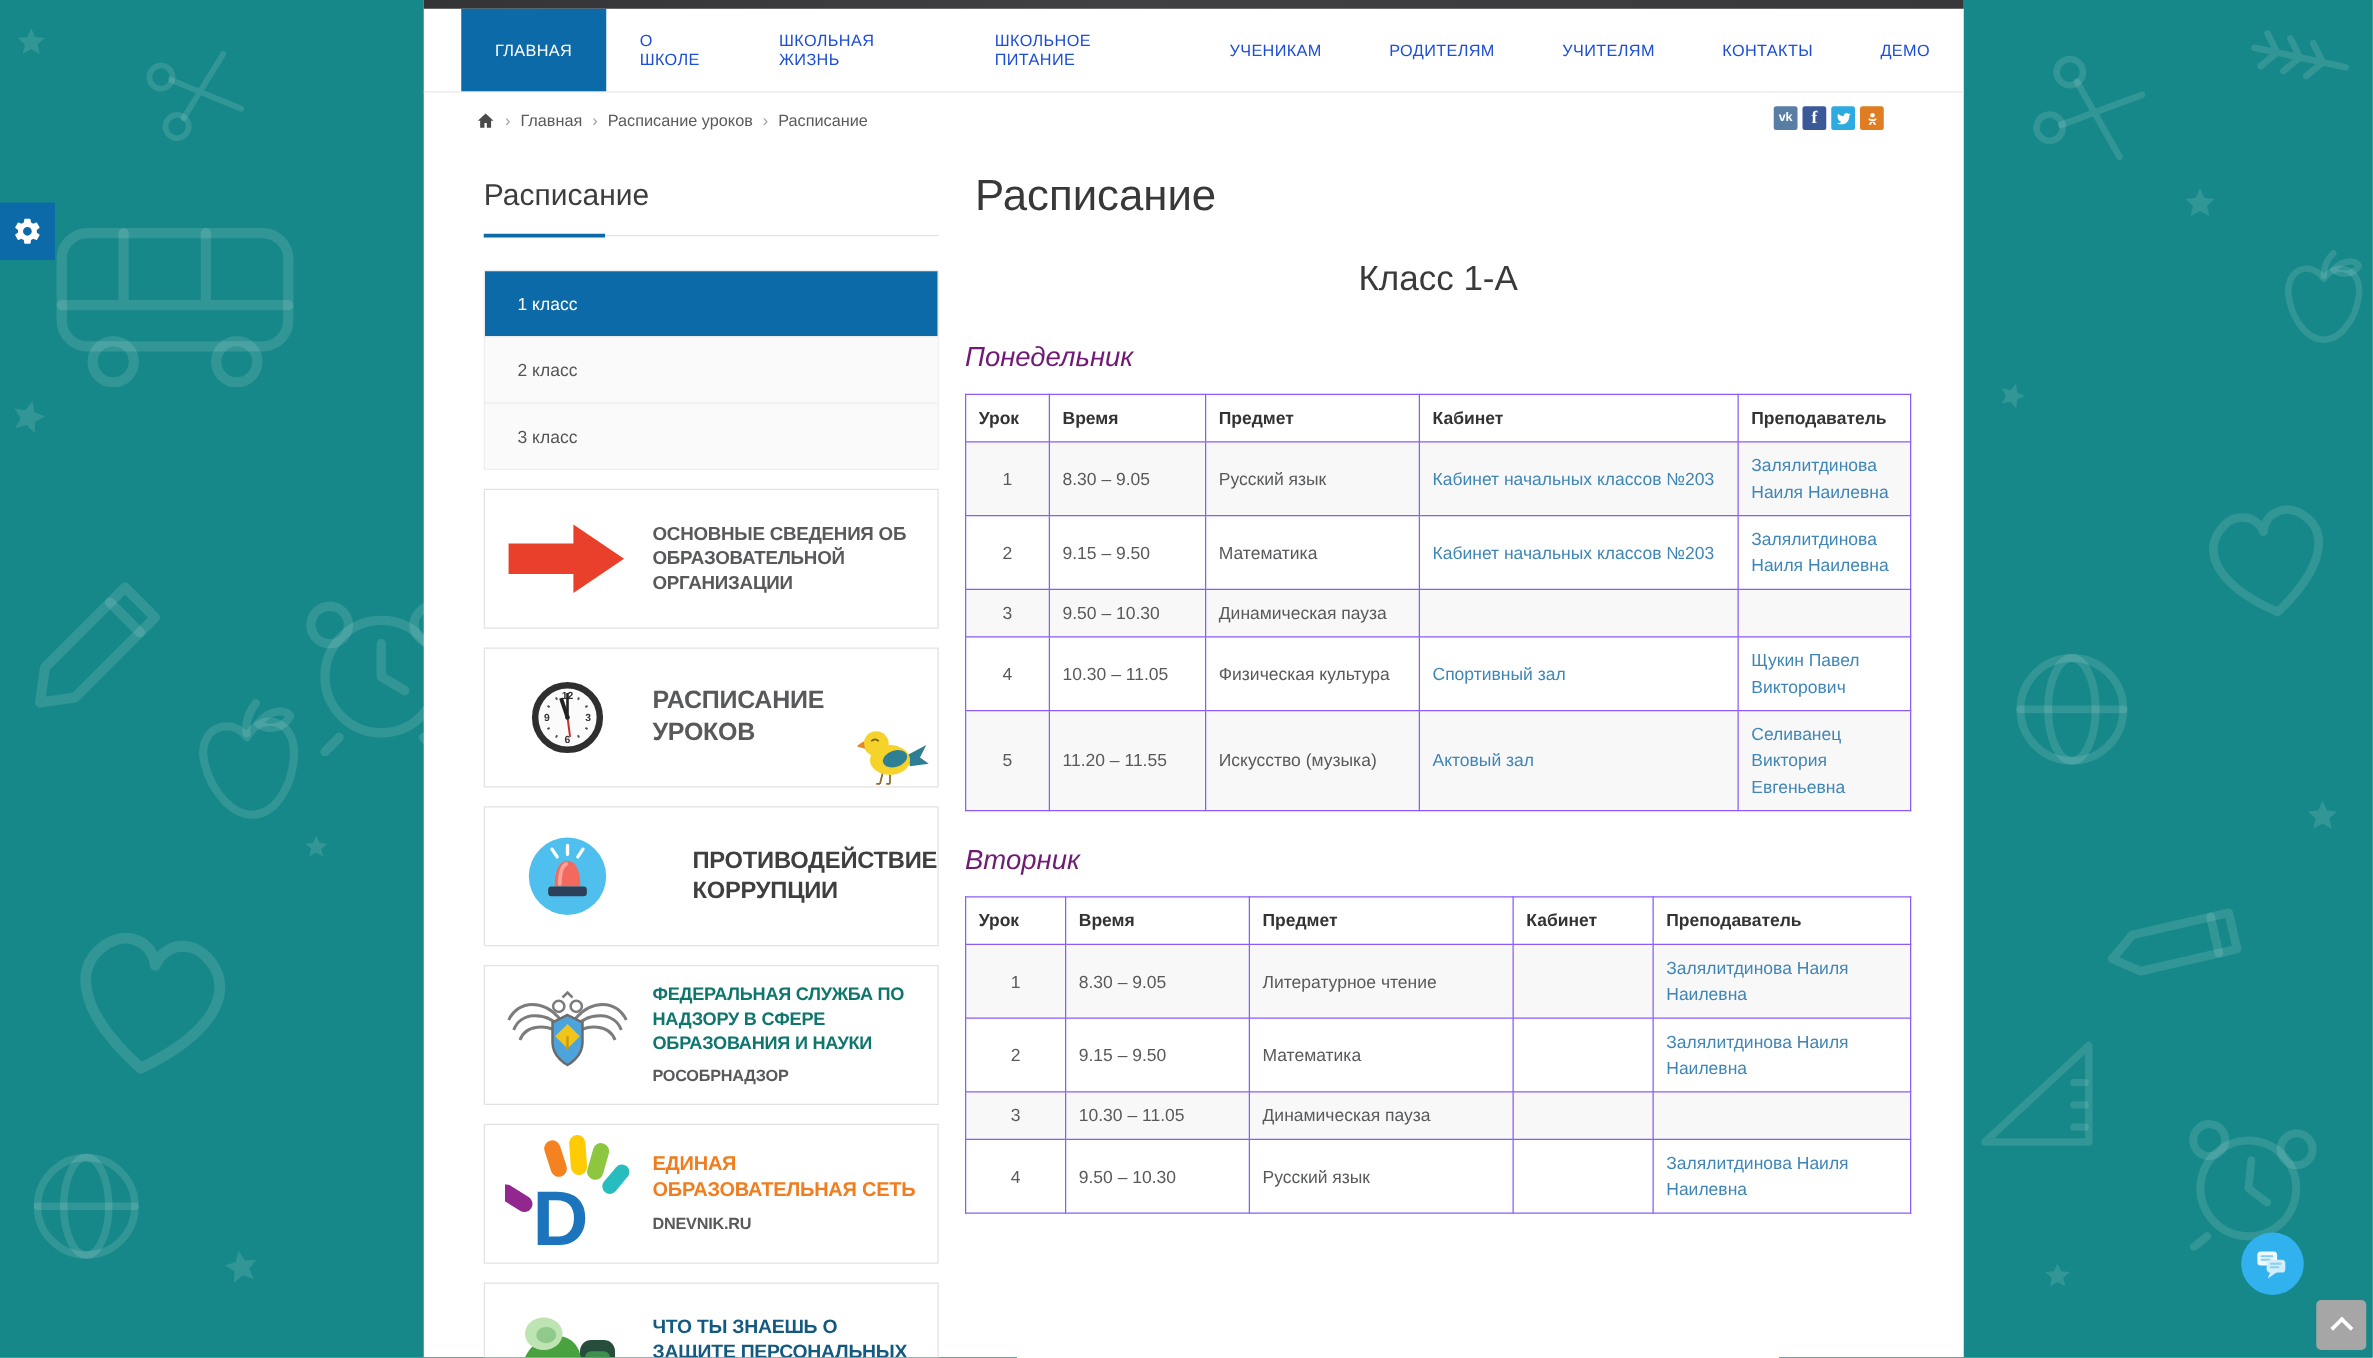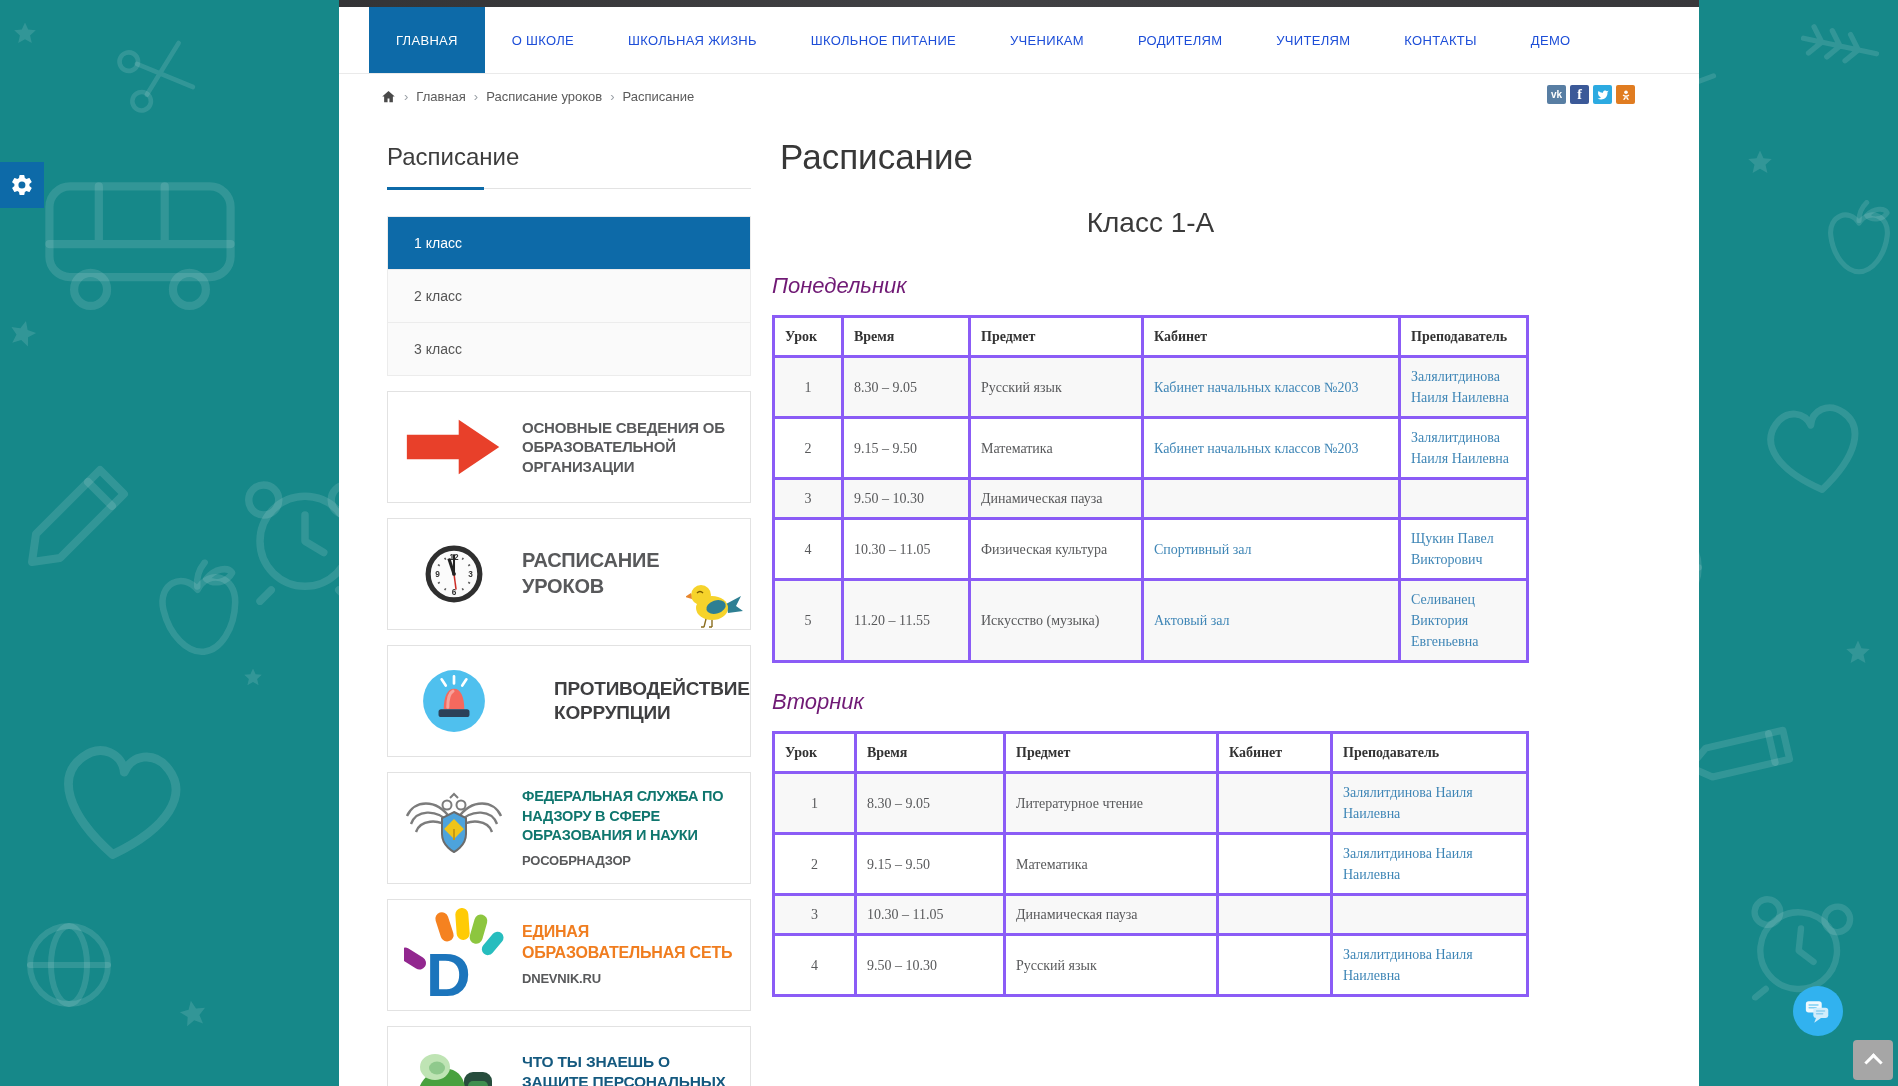--- a/index.html
+++ b/index.html
@@ -5,21 +5,21 @@
   html,body{margin:0;padding:0;background:#168889;}
   .stage{position:relative;width:1898px;height:1086px;overflow:hidden;background:#168889;
          font-family:"Liberation Sans",sans-serif;}
   
   .bg{position:absolute;inset:0;z-index:1;}
   .doodle{position:absolute;color:rgba(255,255,255,.12);}
   .doodle svg{display:block;width:100%;height:100%;stroke:currentColor;fill:none;
               stroke-width:2;stroke-linecap:round;stroke-linejoin:round;}
   .doodle.filled svg{fill:currentColor;stroke:none;}
   
-  .container{position:absolute;left:339px;top:0;width:1360px;height:1086px;background:#fff;z-index:2;}
+  .container{position:absolute;left:339px;top:0;width:1232px;height:1086px;background:#fff;z-index:2;}
   .top-strip{height:7px;background:linear-gradient(90deg,#343436,#414144 45%,#38383b);}
   
   .main-nav{display:flex;align-items:stretch;height:66px;padding-left:30px;border-bottom:1px solid #eaeaea;}
   .nav-item{display:flex;align-items:center;padding:0 27px;font-size:13px;letter-spacing:.3px;
             color:#1d4ed8;text-decoration:none;text-transform:uppercase;cursor:pointer;}
   .nav-item.active{background:#0d6aa8;color:#fff;}
   
   .breadcrumb-bar{position:relative;height:44px;display:flex;align-items:center;padding-left:42px;}
   .bc-home{display:inline-flex;width:15px;height:15px;cursor:pointer;}
   .bc-home svg{width:100%;height:100%;fill:#4a4a4a;}
@@ -65,22 +65,22 @@
       height:34px;border:1px solid #c9c9c9;border-radius:4px;background:#fff;color:#555;
       font-size:14px;font-family:"Liberation Sans",sans-serif;padding:0 26px 0 10px;cursor:pointer;}
   .select-wrap select.w1{width:190px;}
   .select-wrap select.w2{width:152px;}
   .select-wrap .chev{position:absolute;right:10px;top:12px;width:7px;height:7px;pointer-events:none;
       border-right:1.6px solid #777;border-bottom:1.6px solid #777;transform:rotate(45deg);}
   .subtitle{margin:30px 0 0;text-align:center;font-size:28px;font-weight:400;color:#3a3a3a;}
   .day-title{margin:34px 0 0;font-size:22px;font-weight:400;color:#701a75;font-style:italic;}
   .day-title.second{margin-top:26px;}
   table.tbl{margin-top:16px;width:100%;border-collapse:collapse;table-layout:fixed;font-size:14px;color:#58595b;}
-  .tbl th,.tbl td{border:3px solid #8b5cf6;padding:8px 10px;line-height:21px;vertical-align:middle;
-                  text-align:left;word-wrap:break-word;font-family:Liberation Serif, serif;}
+  .tbl th,.tbl td{border:1px solid #8b5cf6;padding:8px 10px;line-height:21px;vertical-align:middle;
+                  text-align:left;word-wrap:break-word;}
   .tbl th{color:#333;font-weight:bold;background:#fff;}
   .tbl tbody tr:nth-child(odd){background:#f8f8f8;}
   .tbl td.c-lesson{text-align:center;}
   .tbl-link{color:#3f86b6;text-decoration:none;cursor:pointer;}
   .t0 th:nth-child(1){width:46px;} .t0 th:nth-child(2){width:104px;} .t0 th:nth-child(3){width:150px;}
   .t0 th:nth-child(4){width:234px;}
   .t1 th:nth-child(1){width:59px;} .t1 th:nth-child(2){width:126px;} .t1 th:nth-child(3){width:190px;}
   .t1 th:nth-child(4){width:91px;}
   
   .gear-btn{position:absolute;left:0;top:162px;width:44px;height:46px;background:#0d6aa8;z-index:5;

